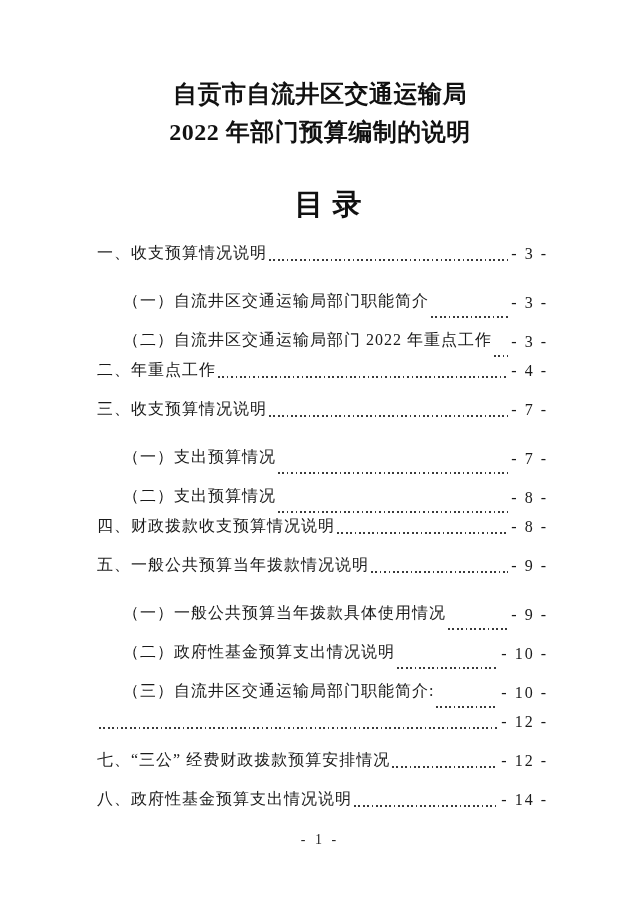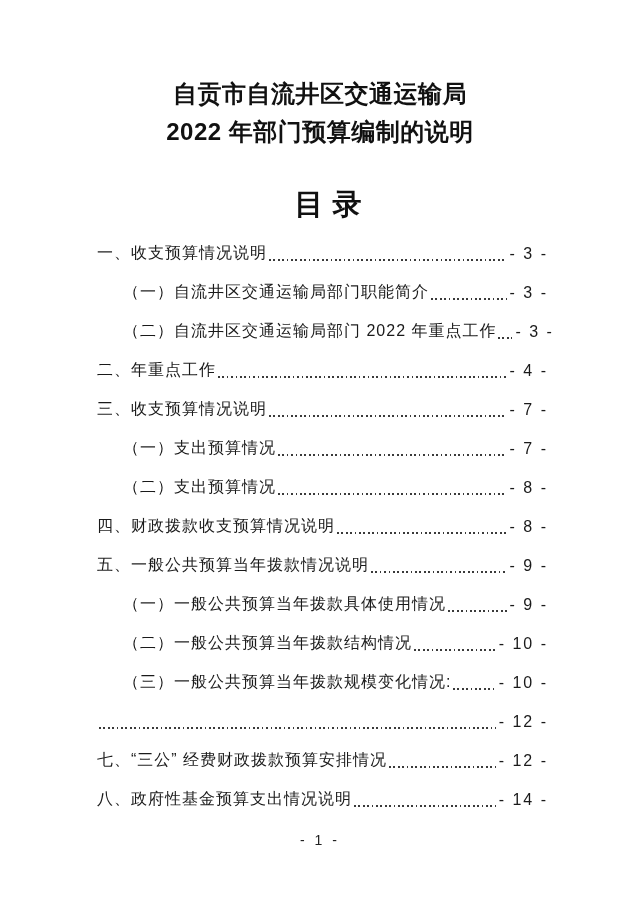--- a/index.html
+++ b/index.html
@@ -6,21 +6,21 @@
     margin: 0;
     padding: 0;
     background: #ffffff;
   }
   .page {
     position: relative;
     width: 640px;
     height: 905px;
     background: #ffffff;
     overflow: hidden;
-    font-family: Liberation Sans, sans-serif;
+    font-family: Liberation Serif, serif;
     color: #1a1a1a;
   }
   .doc-title {
     margin-top: 75px;
     text-align: center;
     font-weight: bold;
     font-size: 24px;
     line-height: 38px;
     letter-spacing: 0.5px;
     color: #111111;
@@ -44,20 +44,21 @@
   .toc-entry {
     display: flex;
     align-items: center;
     height: 39px;
     font-size: 16px;
     letter-spacing: 1px;
     cursor: pointer;
   }
   .toc-entry.indent {
     padding-left: 26px;
+    align-items: flex-end;
   }
   .toc-label {
     white-space: nowrap;
     flex: 0 0 auto;
   }
   .toc-dots {
     flex: 1 1 auto;
     min-width: 14px;
     height: 2px;
     margin: 0 3px 0 2px;
@@ -149,27 +150,27 @@
     <span class="toc-page">- 9 -</span>
   </div>
 
   <div class="toc-entry indent">
     <span class="toc-label">（一）一般公共预算当年拨款具体使用情况</span>
     <span class="toc-dots"></span>
     <span class="toc-page">- 9 -</span>
   </div>
 
   <div class="toc-entry indent">
-    <span class="toc-label">（二）一般公共预算当年拨款结构情况</span>
+    <span class="toc-label">（二）政府性基金预算支出情况说明</span>
     <span class="toc-dots"></span>
     <span class="toc-page">- 10 -</span>
   </div>
 
   <div class="toc-entry indent">
-    <span class="toc-label">（三）一般公共预算当年拨款规模变化情况: </span>
+    <span class="toc-label">（三）自流井区交通运输局部门职能简介: </span>
     <span class="toc-dots"></span>
     <span class="toc-page">- 10 -</span>
   </div>
 
   <div class="toc-entry">
     <span class="toc-dots"></span>
     <span class="toc-page">- 12 -</span>
   </div>
 
   <div class="toc-entry">

